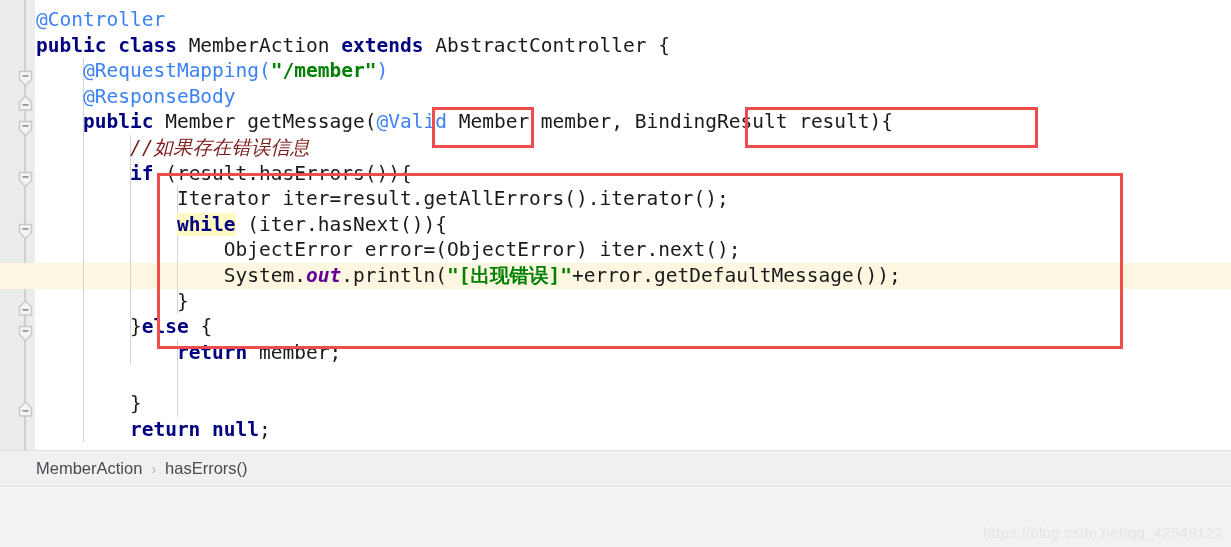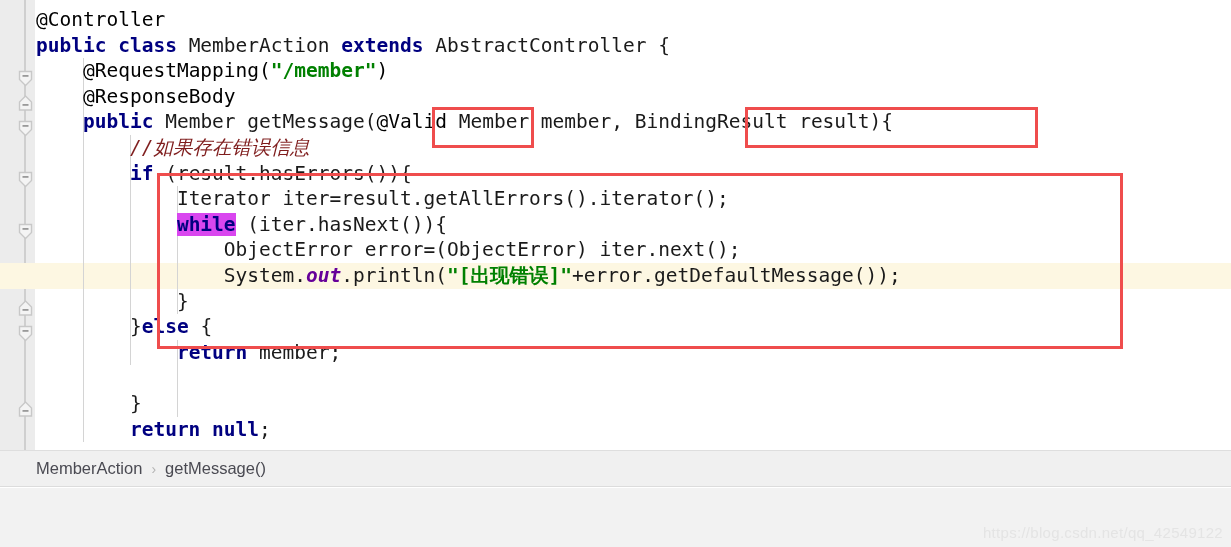--- a/index.html
+++ b/index.html
@@ -48,26 +48,26 @@
   .caret-line{
     position:absolute;left:0;width:1231px;height:25.6px;
     background:#fdf7e2;
   }
   
   .indent-guide{
     position:absolute;width:1px;background:#d4d4d4;
   }
   
   .kw   {color:#000080;font-weight:bold;}
-  .ann  {color:#000000;text-align:center;}
+  .ann  {color:#3b82f6;text-align:center;}
   .str  {color:#008000;font-weight:bold;}
   .cmt  {color:#7f1d1d;font-style:italic;}
   .plain{color:#1a1a1a;}
   .stat {color:#660099;font-style:italic;font-weight:bold;}
-  .hl-kw{background:#d946ef;color:#000080;font-weight:bold;}
+  .hl-kw{background:#fef9c3;color:#000080;font-weight:bold;}
   
   .redbox{
     position:absolute;border:3px solid #ef4d4d;
     background:transparent;pointer-events:none;
     box-sizing:border-box;
   }
   
   #breadcrumb-bar{
     position:absolute;left:0;top:450px;width:1231px;height:37px;
     background:#f0f0f0;
@@ -170,18 +170,18 @@
   <div id="box-layer">
       <div class="redbox" style="left: 432px; top: 107px; width: 102px; height: 41px; border-color: rgb(239, 77, 77);"></div>
       <div class="redbox" style="left: 745px; top: 107px; width: 293px; height: 41px; border-color: rgb(239, 77, 77);"></div>
       <div class="redbox" style="left: 157px; top: 173px; width: 966px; height: 176px; border-color: rgb(239, 77, 77);"></div>
     </div>
 </div>
 
 <div id="breadcrumb-bar">
   <span class="crumb">MemberAction</span>
   <span class="crumb-sep">›</span>
-  <span class="crumb">getMessage()</span>
+  <span class="crumb">hasErrors()</span>
 </div>
 
 <div id="footer">
   <div id="watermark">https://blog.csdn.net/qq_42549122</div>
 </div>
 
 </body></html>

